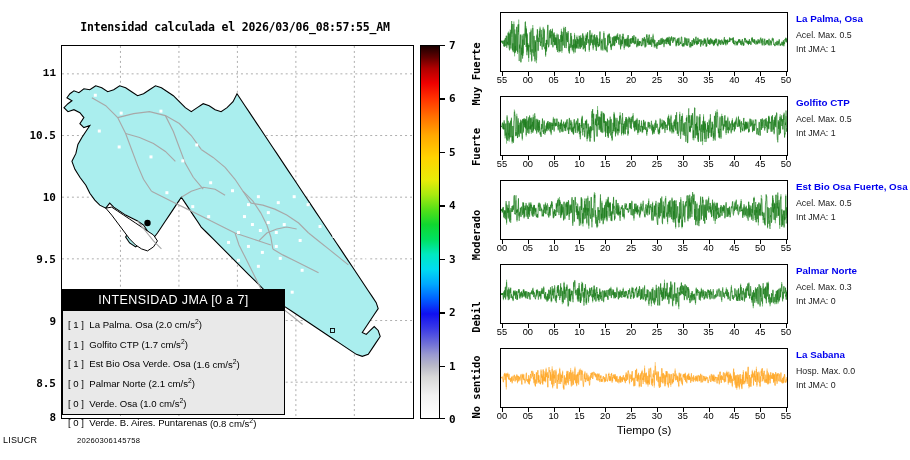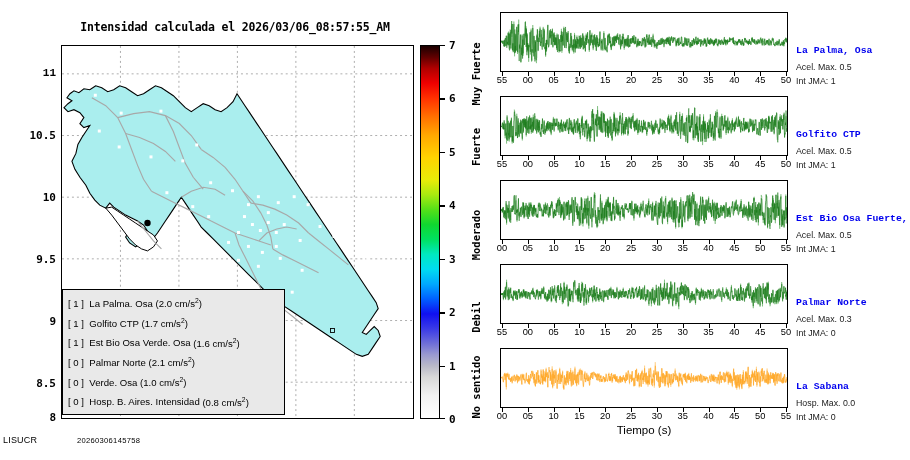--- a/index.html
+++ b/index.html
@@ -60,22 +60,22 @@
   #seis{position:absolute;left:500px;top:12px;width:410px;height:430px;}
   .panel{position:absolute;left:0;width:288px;height:60px;}
   .pbox{position:absolute;left:0;top:0;width:288px;height:60px;
     border:1.6px solid #000;box-sizing:border-box;background:#fff;overflow:hidden;}
   .wave{position:absolute;left:0;top:0;width:100%;height:100%;}
   .ptick-row{position:absolute;left:0;top:60px;width:288px;height:16px;}
   .ptick{position:absolute;top:0;width:1px;height:4px;background:#000;}
   .plab{position:absolute;top:3px;font-family:"Liberation Sans",sans-serif;font-size:9.3px;
     color:#000;transform:translateX(-50%);white-space:nowrap;}
   .pinfo{position:absolute;left:296px;top:0;width:115px;}
-  .pname{font-family:Liberation Mono, monospace;font-size:9.8px;font-weight:bold;
-    color:#0000ee;white-space:nowrap;line-height:13px;margin-top:32px;}
+  .pname{font-family:Liberation Sans, sans-serif;font-size:9.8px;font-weight:bold;
+    color:#0000ee;white-space:nowrap;line-height:13px;}
   .pdet{font-family:"Liberation Sans",sans-serif;font-size:8.8px;color:#1a1a1a;
     line-height:13.5px;white-space:nowrap;margin-top:4px;}
   #xaxis-title{position:absolute;left:0;top:412px;width:288px;text-align:center;
     font-family:"Liberation Sans",sans-serif;font-size:11.5px;color:#000;}
 </style>
 </head>
 <body>
 
 <div class="root">
 
@@ -203,27 +203,28 @@
     <div class="ytick" style="top:90px;margin-left:19px;">10.5</div>
     <div class="ytick" style="top:152px;">10</div>
     <div class="ytick" style="top:214px;">9.5</div>
     <div class="ytick" style="top:276px;">9</div>
     <div class="ytick" style="top:338px;">8.5</div>
     <div class="ytick" style="top:372px;">8</div>
   </div>
 
 
   <div id="legend-box">
+    <div id="legend-head">INTENSIDAD JMA [0 a 7]</div>
     <div id="legend-list">
         <div class="lg-row"><span>[ 1 ]</span>&nbsp; <span>La Palma. Osa</span> <span>(2.0 cm/s<sup>2</sup>)</span></div>
         <div class="lg-row"><span>[ 1 ]</span>&nbsp; <span>Golfito CTP</span> <span>(1.7 cm/s<sup>2</sup>)</span></div>
         <div class="lg-row"><span>[ 1 ]</span>&nbsp; <span>Est Bio Osa Verde. Osa</span> <span>(1.6 cm/s<sup>2</sup>)</span></div>
         <div class="lg-row"><span>[ 0 ]</span>&nbsp; <span>Palmar Norte</span> <span>(2.1 cm/s<sup>2</sup>)</span></div>
         <div class="lg-row"><span>[ 0 ]</span>&nbsp; <span>Verde. Osa</span> <span>(1.0 cm/s<sup>2</sup>)</span></div>
-        <div class="lg-row"><span>[ 0 ]</span>&nbsp; <span>Hosp. B. Aires. Intensidad</span> <span>(0.8 cm/s<sup>2</sup>)</span></div>
+        <div class="lg-row"><span>[ 0 ]</span>&nbsp; <span>Verde. B. Aires. Puntarenas</span> <span>(0.8 cm/s<sup>2</sup>)</span></div>
       </div>
   </div>
 
   <div id="cbar-wrap">
     <div id="cbar"></div>
     <div id="cbar-marks">
         <div class="cb-tick" style="top: 372.6px;"></div>
         <div class="cb-num" style="top: 374px;">0</div>
         <div class="cb-tick" style="top: 320.571px;"></div>
         <div class="cb-num" style="top: 320.571px;">1</div>

